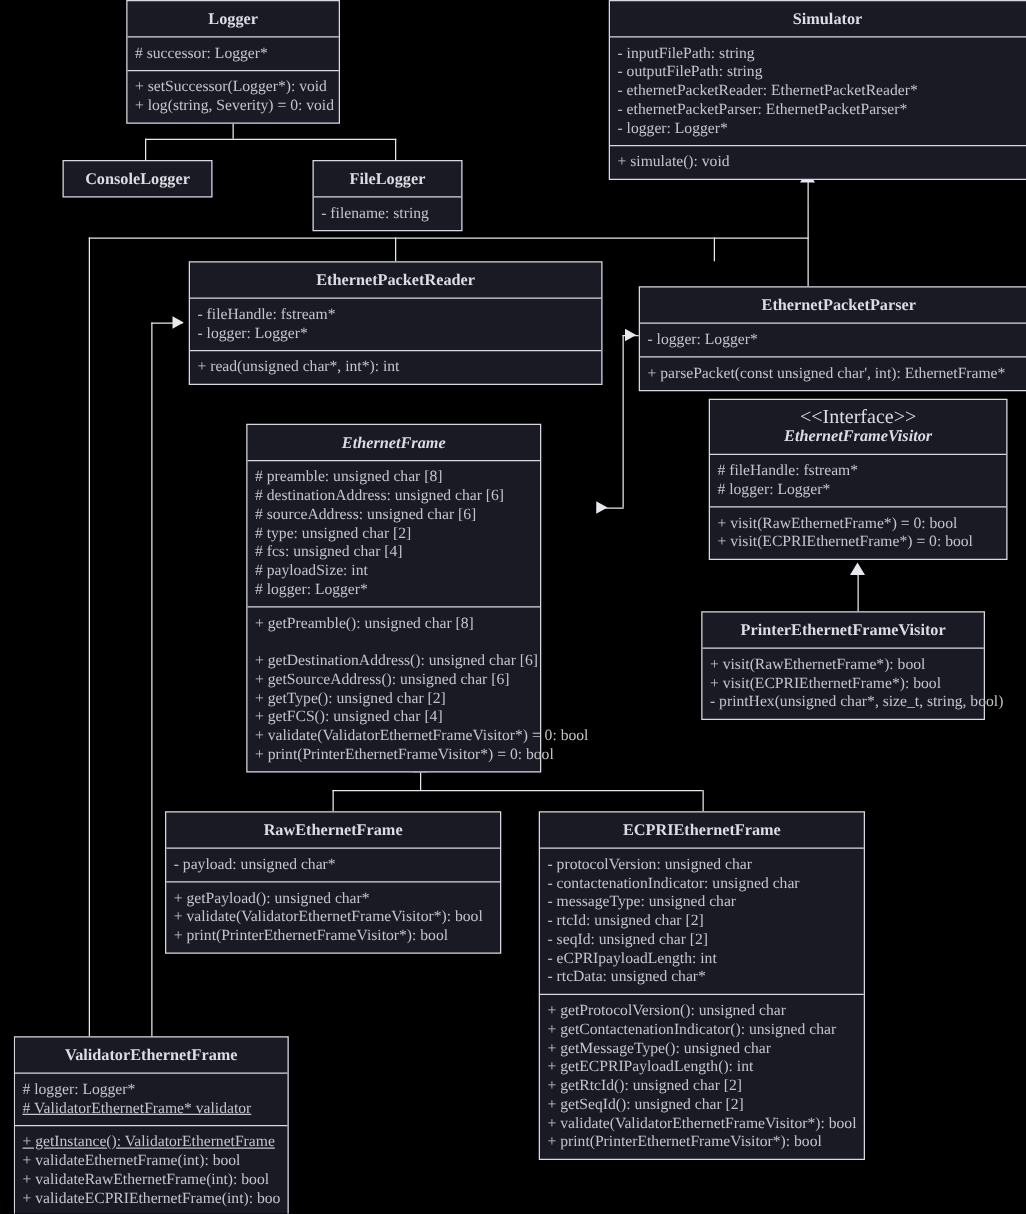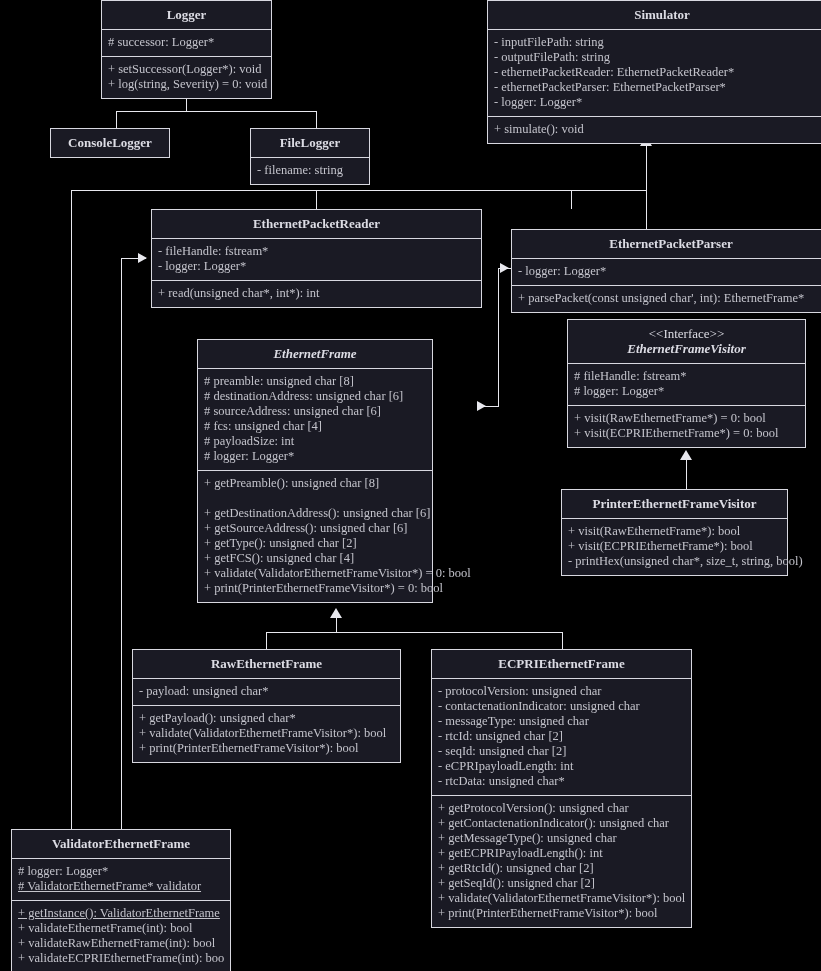--- a/index.html
+++ b/index.html
@@ -30,21 +30,21 @@
     font-size: 13px;
     color: #dcdce4;
     padding: 6px 4px 7px 4px;
     line-height: 15px;
   }
   .uml-title.italic { font-style: italic; }
   .uml-stereo {
     display: block;
     font-weight: normal;
     font-style: normal;
-    font-size: 13px;
+    font-size: 16px;
   }
   .uml-sep {
     border-top: 1px solid #d8d8e0;
   }
   .uml-section {
     padding: 5px 4px 6px 4px;
   }
   .uml-line {
     font-size: 12.5px;
     line-height: 15px;
@@ -190,20 +190,21 @@
     </div>
   </div>
 
   <div class="uml-class" style="left:186px; top:339px; width:236px;">
     <div class="uml-title italic">EthernetFrame</div>
     <div class="uml-sep"></div>
     <div class="uml-section">
       <div class="uml-line"># preamble: unsigned char [8]</div>
       <div class="uml-line"># destinationAddress: unsigned char [6]</div>
       <div class="uml-line"># sourceAddress: unsigned char [6]</div>
+      <div class="uml-line"># type: unsigned char [2]</div>
       <div class="uml-line"># fcs: unsigned char [4]</div>
       <div class="uml-line"># payloadSize: int</div>
       <div class="uml-line"># logger: Logger*</div>
     </div>
     <div class="uml-sep"></div>
     <div class="uml-section">
       <div class="uml-line">+ getPreamble(): unsigned char [8]</div>
       <div class="uml-line blank">&nbsp;</div>
       <div class="uml-line">+ getDestinationAddress(): unsigned char [6]</div>
       <div class="uml-line">+ getSourceAddress(): unsigned char [6]</div>

